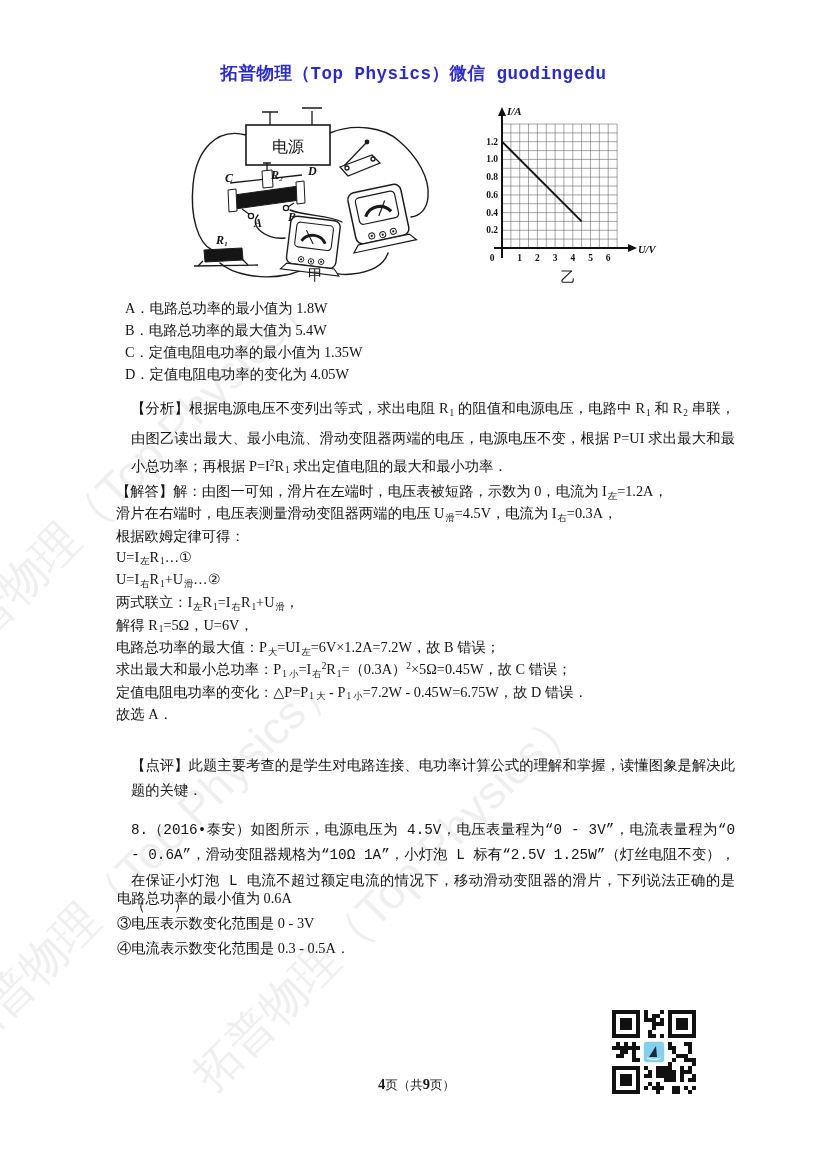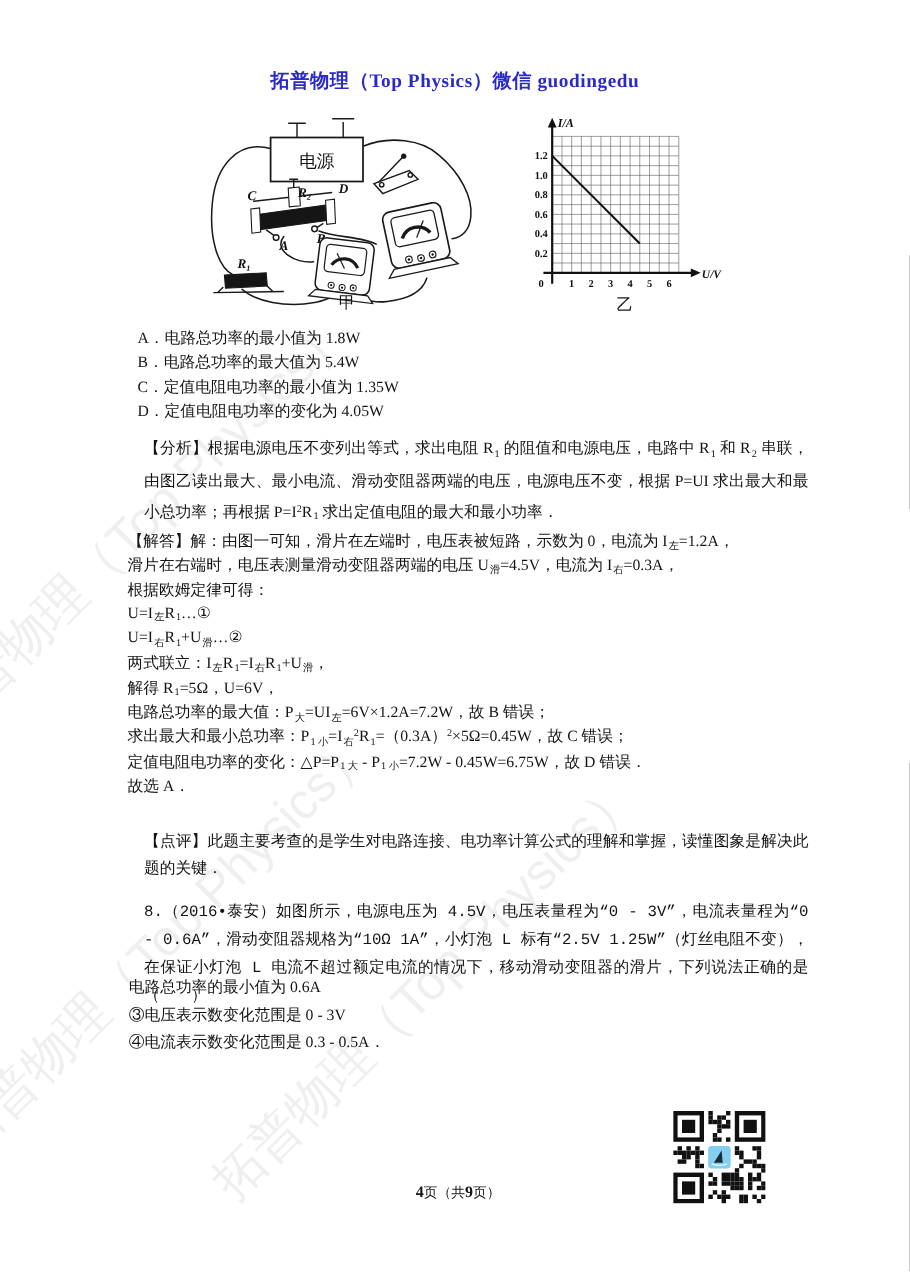--- a/index.html
+++ b/index.html
@@ -2,21 +2,21 @@
 <html><head>
 <meta charset="utf-8">
 <style>
   html,body{margin:0;padding:0;background:#888;}
   .page{position:relative;width:827px;height:1169px;background:#ffffff;margin:0 auto;overflow:hidden;
         font-family:"Liberation Serif","DejaVu Serif",serif;color:#141414;}
   .wm{position:absolute;white-space:nowrap;font-family:"Liberation Sans","DejaVu Sans",sans-serif;
       font-size:46px;color:#555;opacity:.09;transform:rotate(-45deg);transform-origin:left top;z-index:0;}
   .content{position:absolute;inset:0;z-index:1;}
   .title{position:absolute;left:0;top:61px;width:100%;text-align:center;
-         font-family:Liberation Serif, serif;font-size:17.5px;font-weight:600;
+         font-family:Liberation Mono, monospace;font-size:17.5px;font-weight:600;
          color:#2a2ac8;letter-spacing:.5px;}
   .fig{position:absolute;}
   .caption{position:absolute;font-size:15px;text-align:center;}
   .opts{position:absolute;left:125px;top:297px;font-size:14.3px;line-height:22px;}
   .para{position:absolute;left:115px;width:604px;font-size:14.3px;line-height:25px;
         text-align:justify;text-justify:inter-ideograph;margin-left:16px;}
   .sol{position:absolute;left:116px;top:482px;font-size:14.3px;}
   .sol .ln{height:22.3px;white-space:nowrap;}
   .items{position:absolute;left:117px;top:886px;font-size:14.3px;line-height:25px;}
   sub{font-size:9.3px;vertical-align:-.28em;margin-left:1px;}

